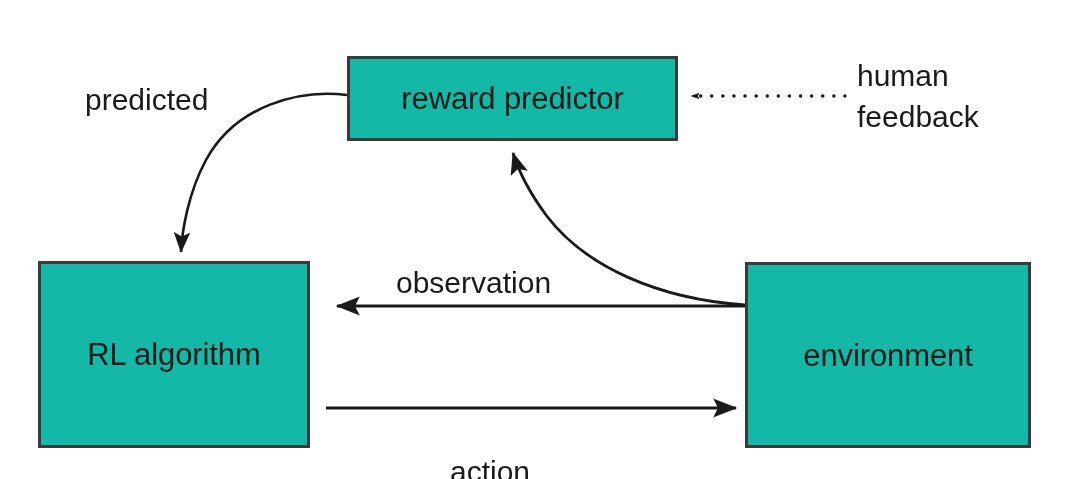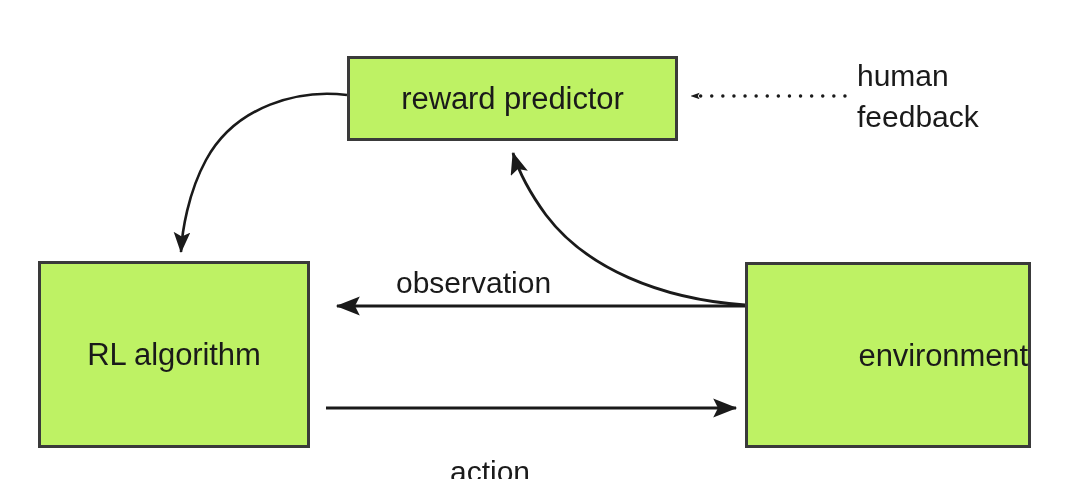--- a/index.html
+++ b/index.html
@@ -22,21 +22,21 @@
   #diagram-svg {
     position: absolute;
     top: 0;
     left: 0;
     width: 1080px;
     height: 479px;
   }
   .node-box {
     position: absolute;
     box-sizing: border-box;
-    background: #bef264;
+    background: #14b8a6;
     border: 3px solid #3a3a3a;
     display: flex;
     align-items: center;
     justify-content: center;
   }
   .node-label {
     font-family: "Liberation Sans", sans-serif;
     font-size: 31px;
     color: #1a1a1a;
     line-height: 1;
@@ -53,21 +53,20 @@
     left: 38px;
     top: 261px;
     width: 272px;
     height: 187px;
   }
   #box-environment {
     left: 745px;
     top: 262px;
     width: 286px;
     height: 186px;
-    justify-content: flex-end;
   }
   .edge-label {
     position: absolute;
     font-family: "Liberation Sans", sans-serif;
     font-size: 30px;
     color: #1a1a1a;
     line-height: 1.37;
     white-space: nowrap;
   }
   #label-predicted-reward {
@@ -125,20 +124,21 @@
 
   <div class="node-box" id="box-rl-algorithm">
     <span class="node-label">RL algorithm</span>
   </div>
 
   <div class="node-box" id="box-environment">
     <span class="node-label">environment</span>
   </div>
 
   <div class="edge-label" id="label-predicted-reward">
+    <span>predicted</span>
   </div>
 
   <div class="edge-label" id="label-human-feedback">
     <span>human</span>
     <span>feedback</span>
   </div>
 
   <div class="edge-label" id="label-observation">observation</div>
 
   <div class="edge-label" id="label-action">action</div>

